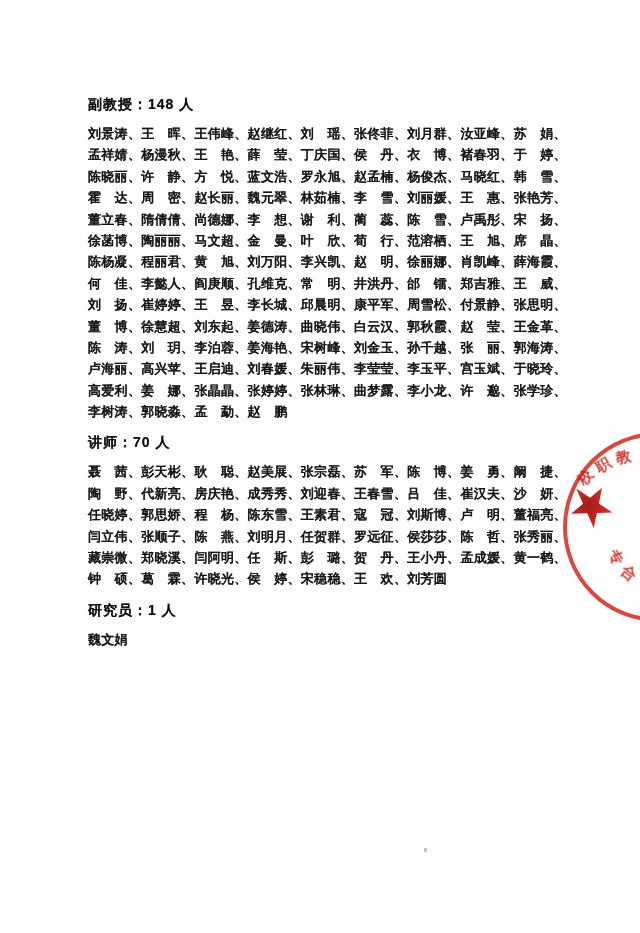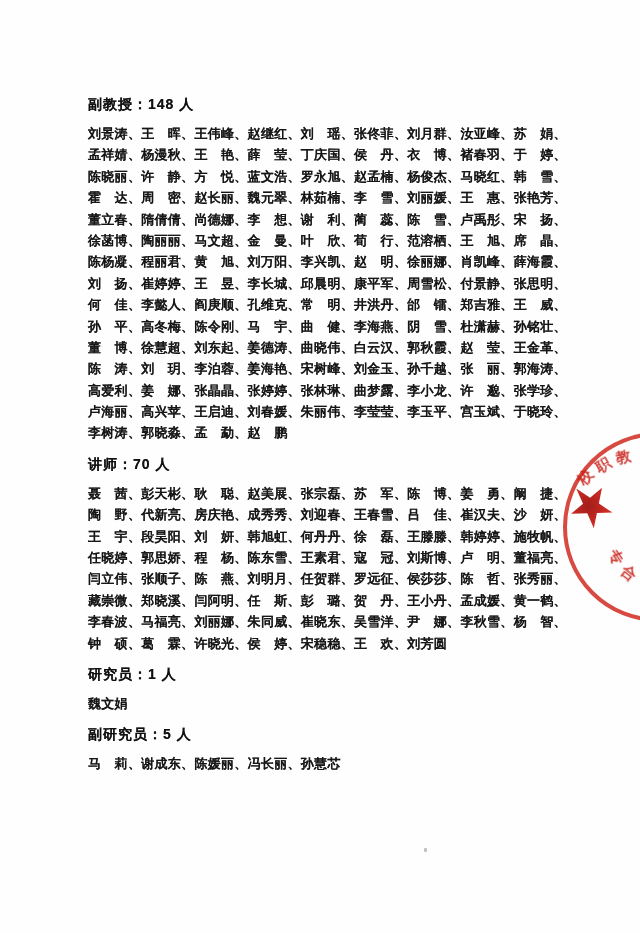--- a/index.html
+++ b/index.html
@@ -129,53 +129,42 @@
             <span>程丽君、</span>
             <span>黄　旭、</span>
             <span>刘万阳、</span>
             <span>李兴凯、</span>
             <span>赵　明、</span>
             <span>徐丽娜、</span>
             <span>肖凯峰、</span>
             <span>薛海霞、</span>
           </div>
           <div class="line justify">
+            <span>何　佳、</span>
+            <span>李懿人、</span>
+            <span>阎庚顺、</span>
+            <span>孔维克、</span>
+            <span>常　明、</span>
+            <span>井洪丹、</span>
+            <span>邰　镭、</span>
+            <span>郑吉雅、</span>
+            <span>王　威、</span>
+          </div>
+          <div class="line justify">
             <span>刘　扬、</span>
             <span>崔婷婷、</span>
             <span>王　昱、</span>
             <span>李长城、</span>
             <span>邱晨明、</span>
             <span>康平军、</span>
             <span>周雪松、</span>
             <span>付景静、</span>
             <span>张思明、</span>
           </div>
           <div class="line justify">
-            <span>何　佳、</span>
-            <span>李懿人、</span>
-            <span>阎庚顺、</span>
-            <span>孔维克、</span>
-            <span>常　明、</span>
-            <span>井洪丹、</span>
-            <span>邰　镭、</span>
-            <span>郑吉雅、</span>
-            <span>王　威、</span>
-          </div>
-          <div class="line justify">
-            <span>孙　平、</span>
-            <span>高冬梅、</span>
-            <span>陈令刚、</span>
-            <span>马　宇、</span>
-            <span>曲　健、</span>
-            <span>李海燕、</span>
-            <span>阴　雪、</span>
-            <span>杜潇赫、</span>
-            <span>孙铭壮、</span>
-          </div>
-          <div class="line justify">
             <span>董　博、</span>
             <span>徐慧超、</span>
             <span>刘东起、</span>
             <span>姜德涛、</span>
             <span>曲晓伟、</span>
             <span>白云汉、</span>
             <span>郭秋霞、</span>
             <span>赵　莹、</span>
             <span>王金革、</span>
           </div>
@@ -184,41 +173,41 @@
             <span>刘　玥、</span>
             <span>李泊蓉、</span>
             <span>姜海艳、</span>
             <span>宋树峰、</span>
             <span>刘金玉、</span>
             <span>孙千越、</span>
             <span>张　丽、</span>
             <span>郭海涛、</span>
           </div>
           <div class="line justify">
+            <span>卢海丽、</span>
+            <span>高兴苹、</span>
+            <span>王启迪、</span>
+            <span>刘春媛、</span>
+            <span>朱丽伟、</span>
+            <span>李莹莹、</span>
+            <span>李玉平、</span>
+            <span>宫玉斌、</span>
+            <span>于晓玲、</span>
+          </div>
+          <div class="line justify">
             <span>高爱利、</span>
             <span>姜　娜、</span>
             <span>张晶晶、</span>
             <span>张婷婷、</span>
             <span>张林琳、</span>
             <span>曲梦露、</span>
             <span>李小龙、</span>
             <span>许　邈、</span>
             <span>张学珍、</span>
           </div>
-          <div class="line justify">
-            <span>卢海丽、</span>
-            <span>高兴苹、</span>
-            <span>王启迪、</span>
-            <span>刘春媛、</span>
-            <span>朱丽伟、</span>
-            <span>李莹莹、</span>
-            <span>李玉平、</span>
-            <span>宫玉斌、</span>
-            <span>于晓玲、</span>
-          </div>
           <div class="line">李树涛、郭晓淼、孟　勐、赵　鹏</div>
         </div>
     </section>
 
     <section class="sec">
       <div class="heading">讲师：70 人</div>
       <div>
           <div class="line justify">
             <span>聂　茜、</span>
             <span>彭天彬、</span>
@@ -235,31 +224,20 @@
             <span>代新亮、</span>
             <span>房庆艳、</span>
             <span>成秀秀、</span>
             <span>刘迎春、</span>
             <span>王春雪、</span>
             <span>吕　佳、</span>
             <span>崔汉夫、</span>
             <span>沙　妍、</span>
           </div>
           <div class="line justify">
-            <span>王　宇、</span>
-            <span>段昊阳、</span>
-            <span>刘　妍、</span>
-            <span>韩旭虹、</span>
-            <span>何丹丹、</span>
-            <span>徐　磊、</span>
-            <span>王滕滕、</span>
-            <span>韩婷婷、</span>
-            <span>施牧帆、</span>
-          </div>
-          <div class="line justify">
             <span>任晓婷、</span>
             <span>郭思娇、</span>
             <span>程　杨、</span>
             <span>陈东雪、</span>
             <span>王素君、</span>
             <span>寇　冠、</span>
             <span>刘斯博、</span>
             <span>卢　明、</span>
             <span>董福亮、</span>
           </div>
@@ -278,48 +256,31 @@
             <span>藏崇微、</span>
             <span>郑晓溪、</span>
             <span>闫阿明、</span>
             <span>任　斯、</span>
             <span>彭　璐、</span>
             <span>贺　丹、</span>
             <span>王小丹、</span>
             <span>孟成媛、</span>
             <span>黄一鹤、</span>
           </div>
-          <div class="line justify">
-            <span>李春波、</span>
-            <span>马福亮、</span>
-            <span>刘丽娜、</span>
-            <span>朱同威、</span>
-            <span>崔晓东、</span>
-            <span>吴雪洋、</span>
-            <span>尹　娜、</span>
-            <span>李秋雪、</span>
-            <span>杨　智、</span>
-          </div>
           <div class="line">钟　硕、葛　霖、许晓光、侯　婷、宋稳稳、王　欢、刘芳圆</div>
         </div>
     </section>
 
     <section class="sec">
       <div class="heading">研究员：1 人</div>
       <div>
           <div class="line">魏文娟</div>
         </div>
     </section>
 
-    <section class="sec">
-      <div class="heading">副研究员：5 人</div>
-      <div>
-          <div class="line">马　莉、谢成东、陈媛丽、冯长丽、孙慧芯</div>
-        </div>
-    </section>
 
   </div>
 
   <div>
     <div class="stamp-circle"></div>
     <div class="stamp-star"></div>
     <span class="sc sc0">校</span>
     <span class="sc sc1">职</span>
     <span class="sc sc2">教</span>
     <span class="sc sc3">专</span>

